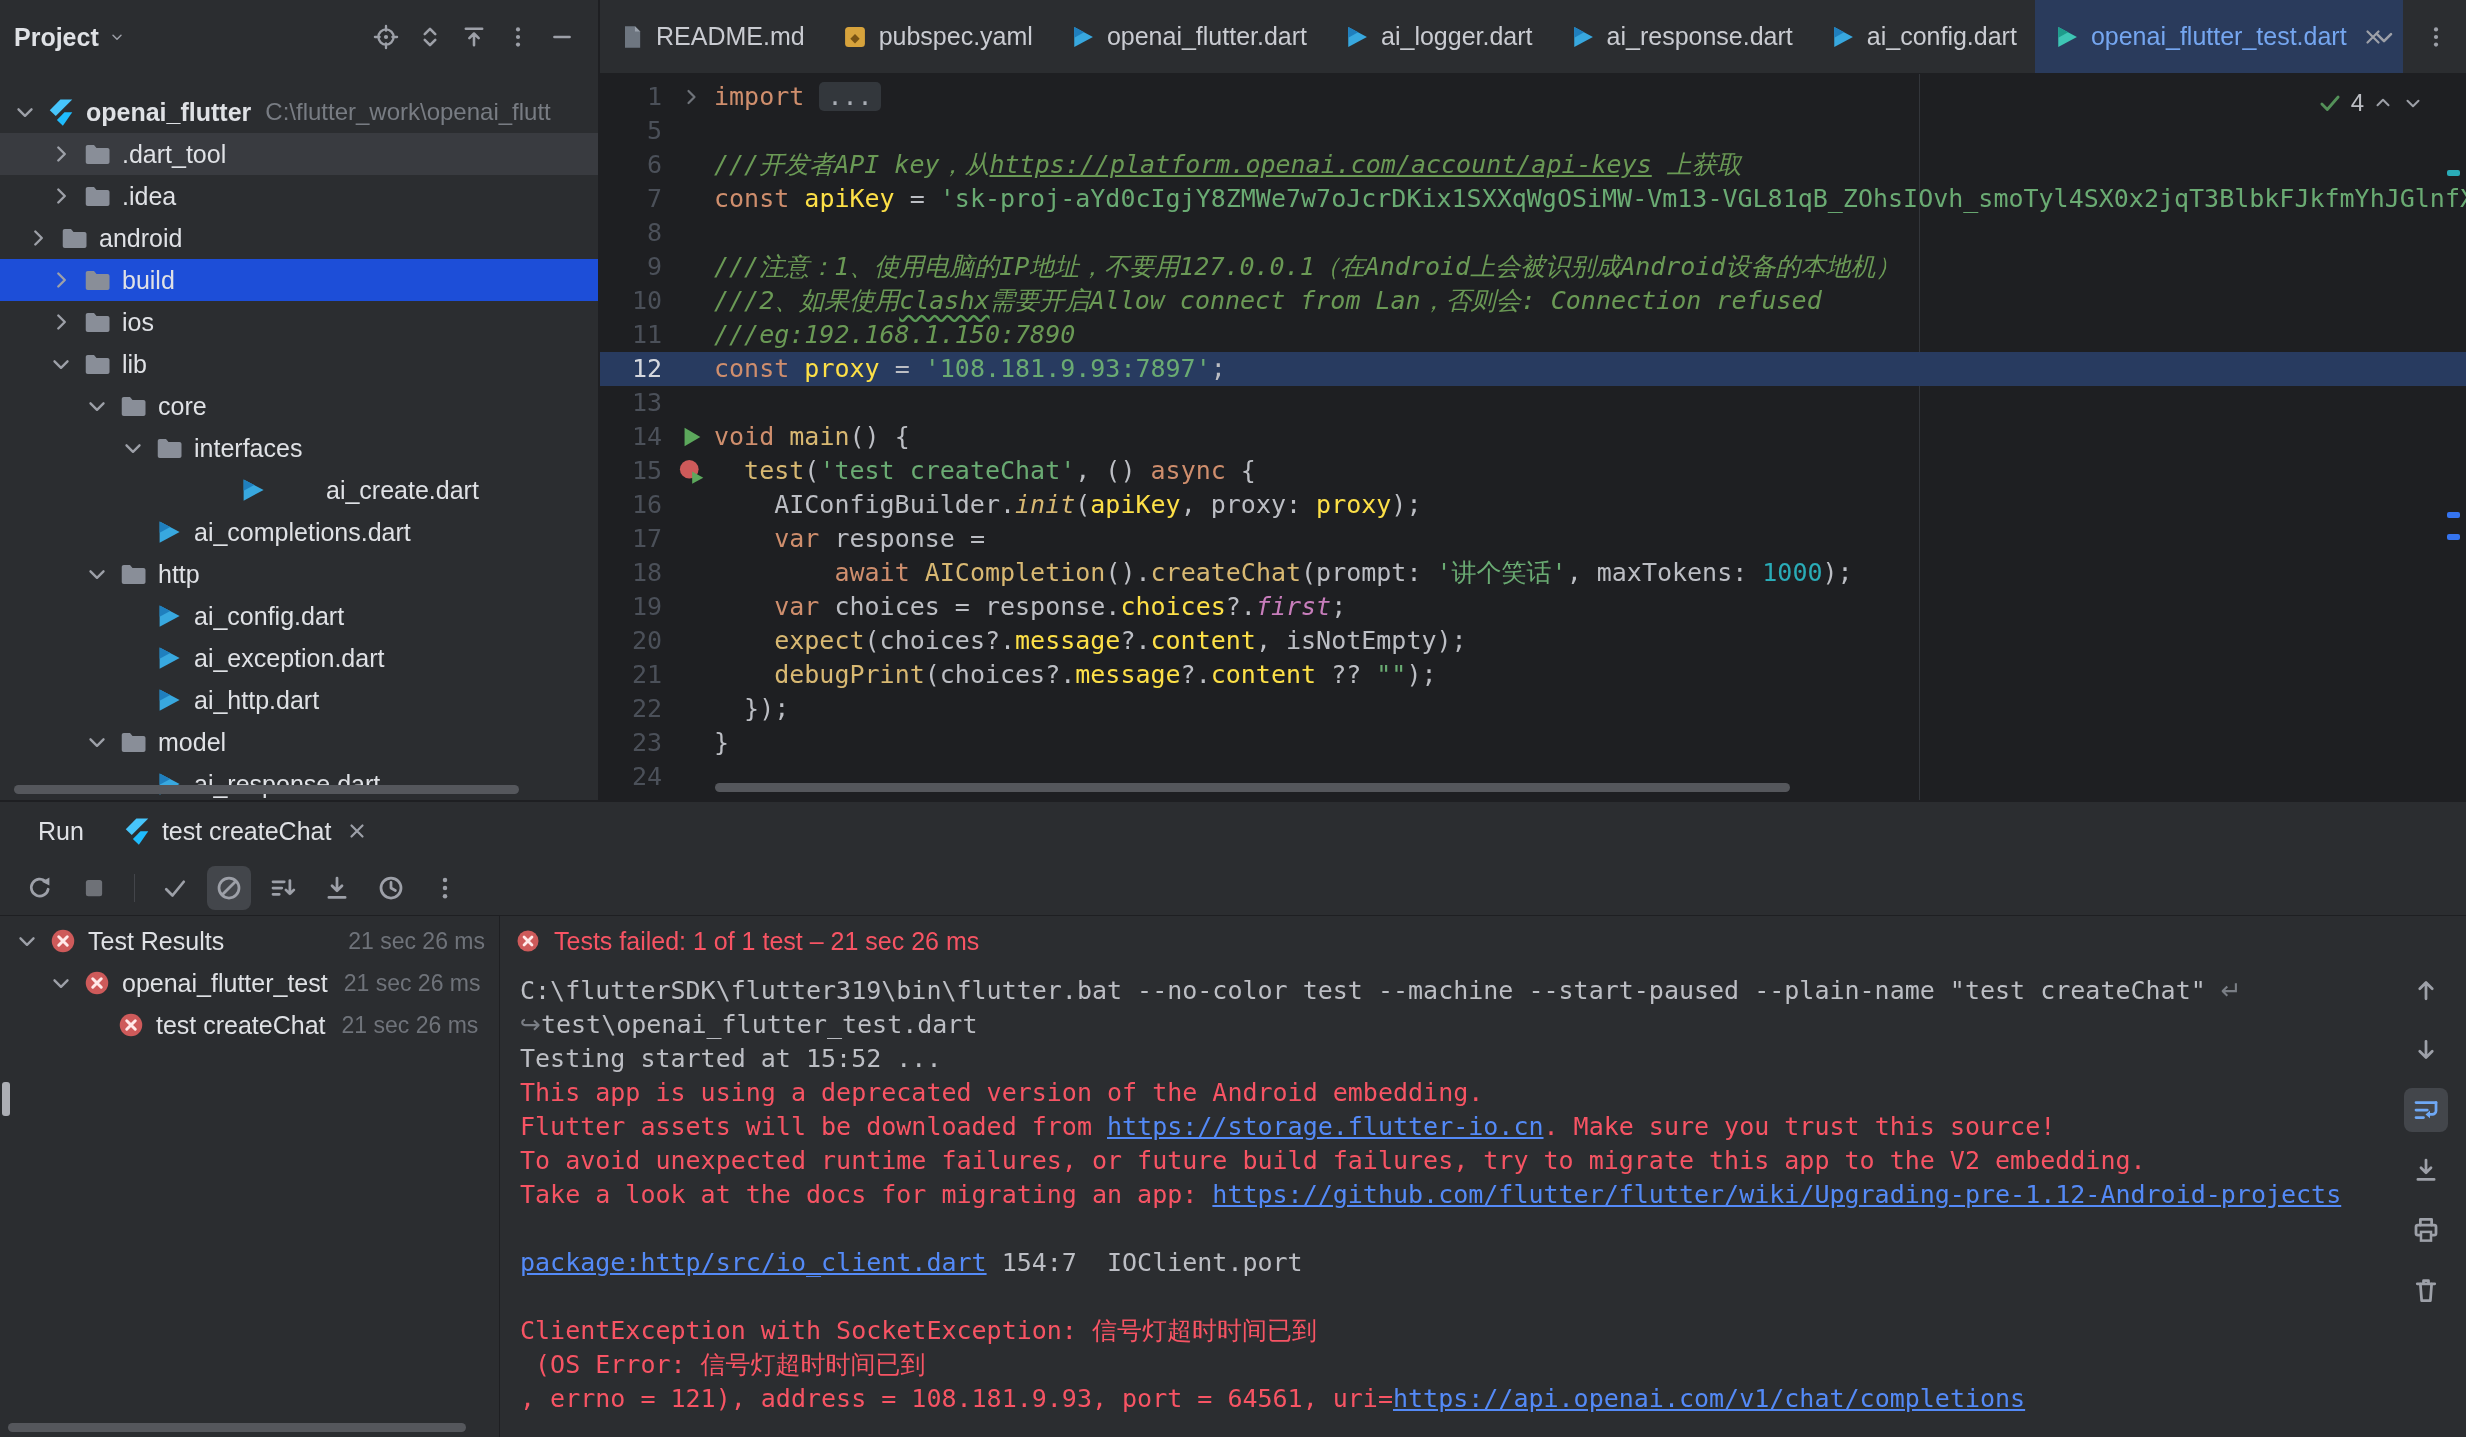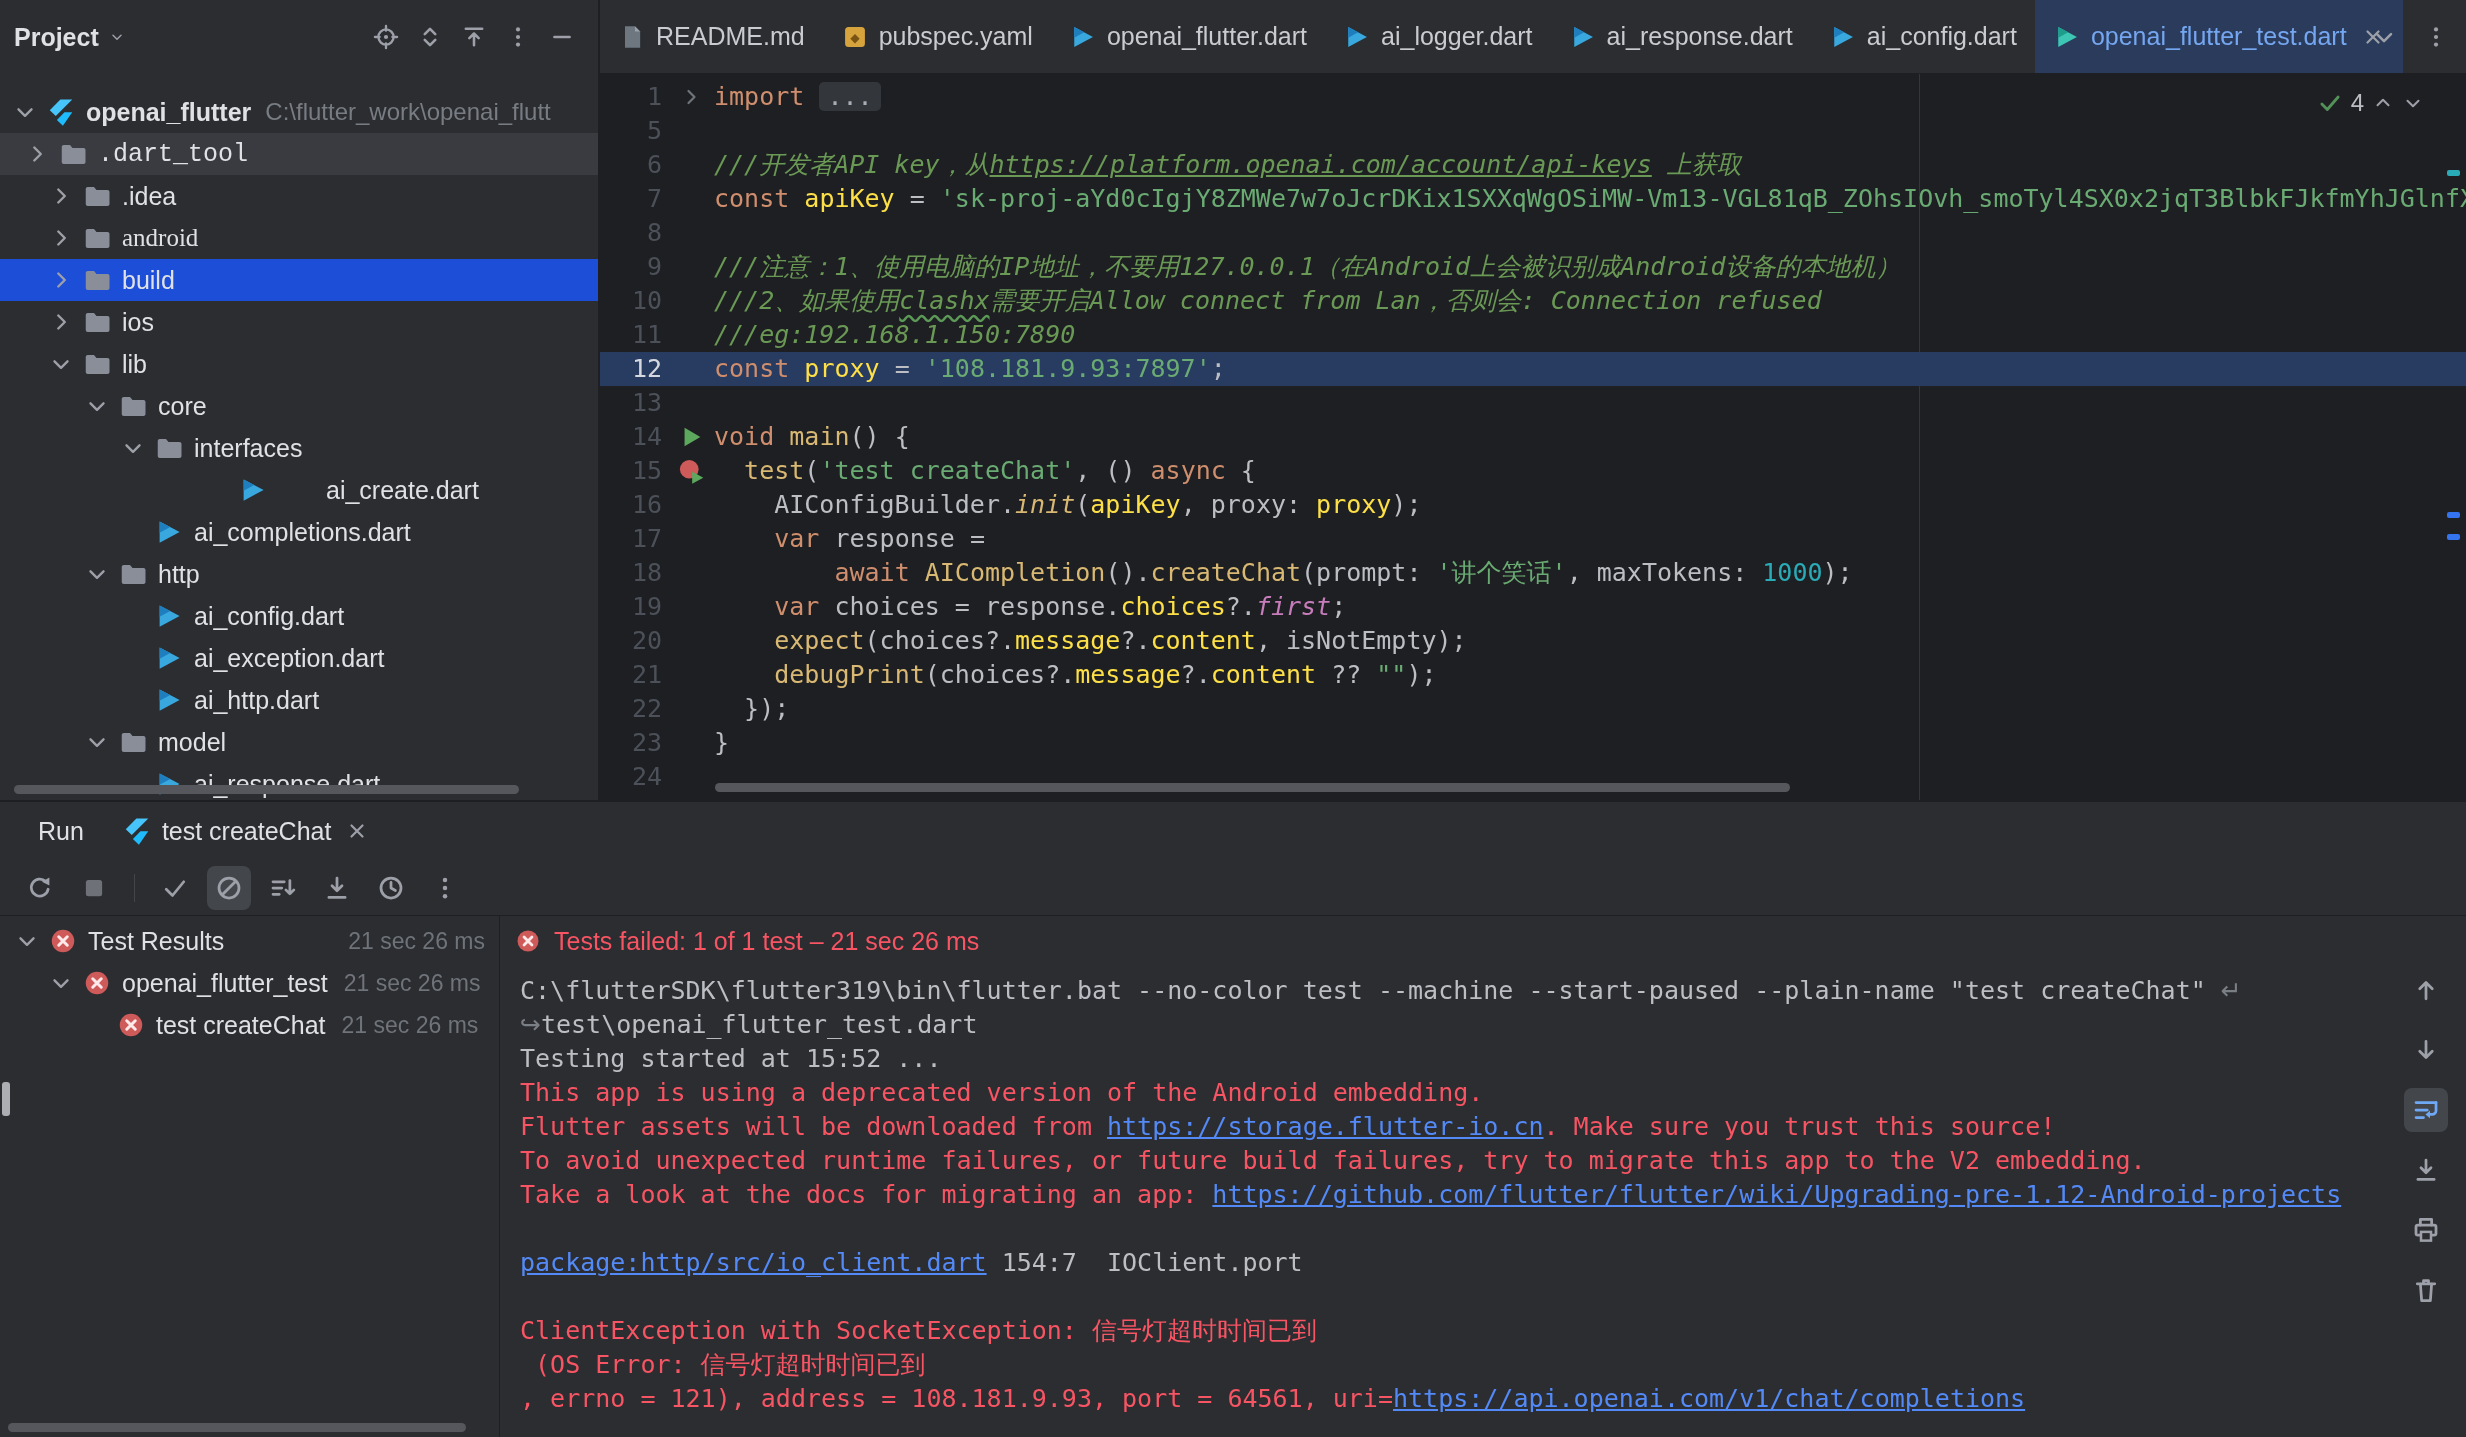--- a/index.html
+++ b/index.html
@@ -154,21 +154,21 @@
             </span>
             <span class="icon ticon">
               <svg viewBox="0 0 24 24">
                 <polygon points="21 2 11.5 2 3 10.5 7.8 15.2" fill="#47C5FB"></polygon>
                 <polygon points="21 12.2 14.8 12.2 8.7 18.3 13.5 23" fill="#1FBCFD"></polygon>
               </svg>
             </span>
             <span class="root-name">openai_flutter</span>
             <span class="root-path">C:\flutter_work\openai_flutt</span>
           </div>
-          <div class="trow sel" style="padding-left: 24px; font-family: Liberation Mono, monospace;">
+          <div class="trow sel" style="padding-left: 48px;">
             <span class="icon chev">
               <svg viewBox="0 0 24 24">
                 <polyline points="9.5 6 15.5 12 9.5 18" fill="none" stroke="currentColor" stroke-width="2.2" stroke-linecap="round" stroke-linejoin="round"></polyline>
               </svg>
             </span>
             <span class="icon ticon">
               <svg viewBox="0 0 24 24">
                 <path d="M3 6.4c0-.9.7-1.6 1.6-1.6h5l2 2.4h8.8c.9 0 1.6.7 1.6 1.6v9.6c0 .9-.7 1.6-1.6 1.6H4.6c-.9 0-1.6-.7-1.6-1.6z" fill="#898E98"></path>
               </svg>
             </span>
@@ -180,21 +180,21 @@
                 <polyline points="9.5 6 15.5 12 9.5 18" fill="none" stroke="currentColor" stroke-width="2.2" stroke-linecap="round" stroke-linejoin="round"></polyline>
               </svg>
             </span>
             <span class="icon ticon">
               <svg viewBox="0 0 24 24">
                 <path d="M3 6.4c0-.9.7-1.6 1.6-1.6h5l2 2.4h8.8c.9 0 1.6.7 1.6 1.6v9.6c0 .9-.7 1.6-1.6 1.6H4.6c-.9 0-1.6-.7-1.6-1.6z" fill="#898E98"></path>
               </svg>
             </span>
             <span>.idea</span>
           </div>
-          <div class="trow" style="padding-left: 48px; font-family: Liberation Serif, serif;">
+          <div class="trow" style="padding-left: 25px;">
             <span class="icon chev">
               <svg viewBox="0 0 24 24">
                 <polyline points="9.5 6 15.5 12 9.5 18" fill="none" stroke="currentColor" stroke-width="2.2" stroke-linecap="round" stroke-linejoin="round"></polyline>
               </svg>
             </span>
             <span class="icon ticon">
               <svg viewBox="0 0 24 24">
                 <path d="M3 6.4c0-.9.7-1.6 1.6-1.6h5l2 2.4h8.8c.9 0 1.6.7 1.6 1.6v9.6c0 .9-.7 1.6-1.6 1.6H4.6c-.9 0-1.6-.7-1.6-1.6z" fill="#898E98"></path>
               </svg>
             </span>

